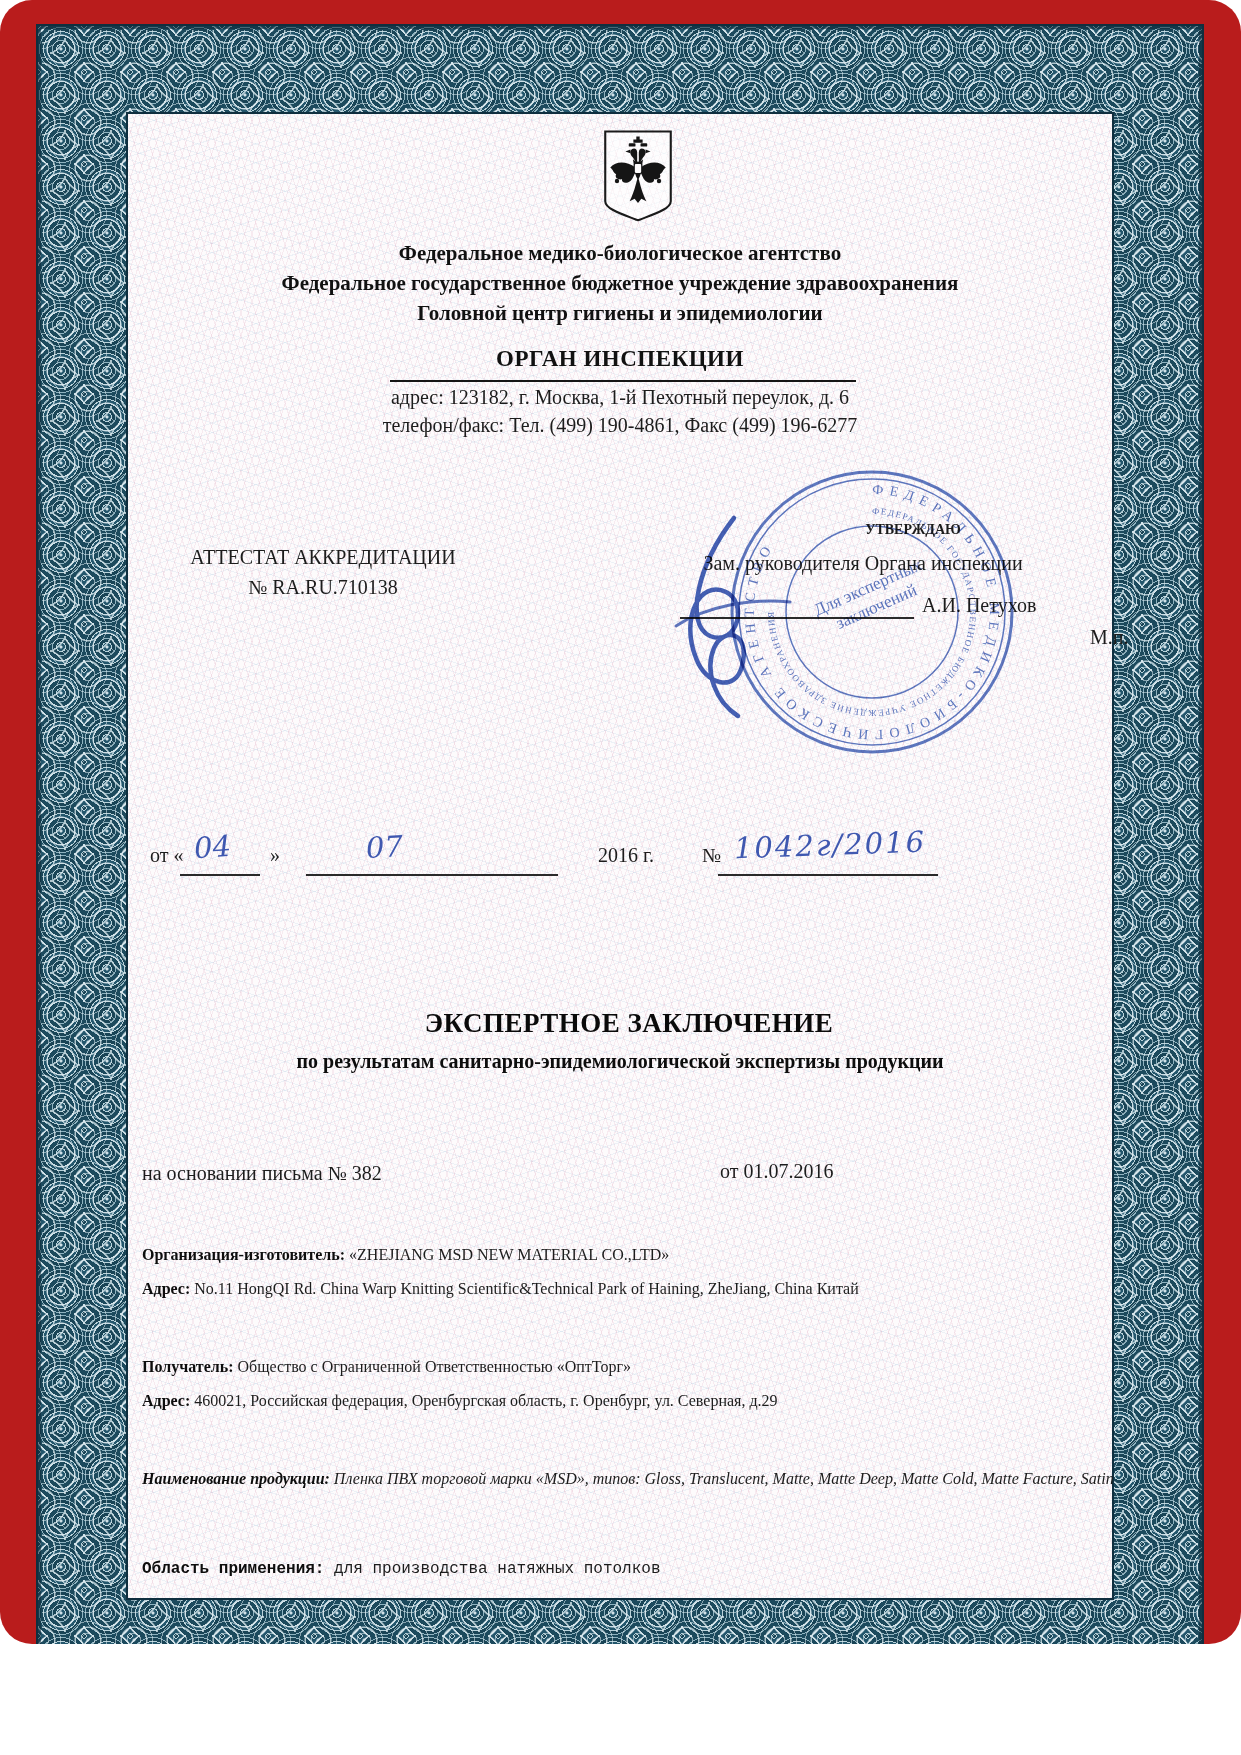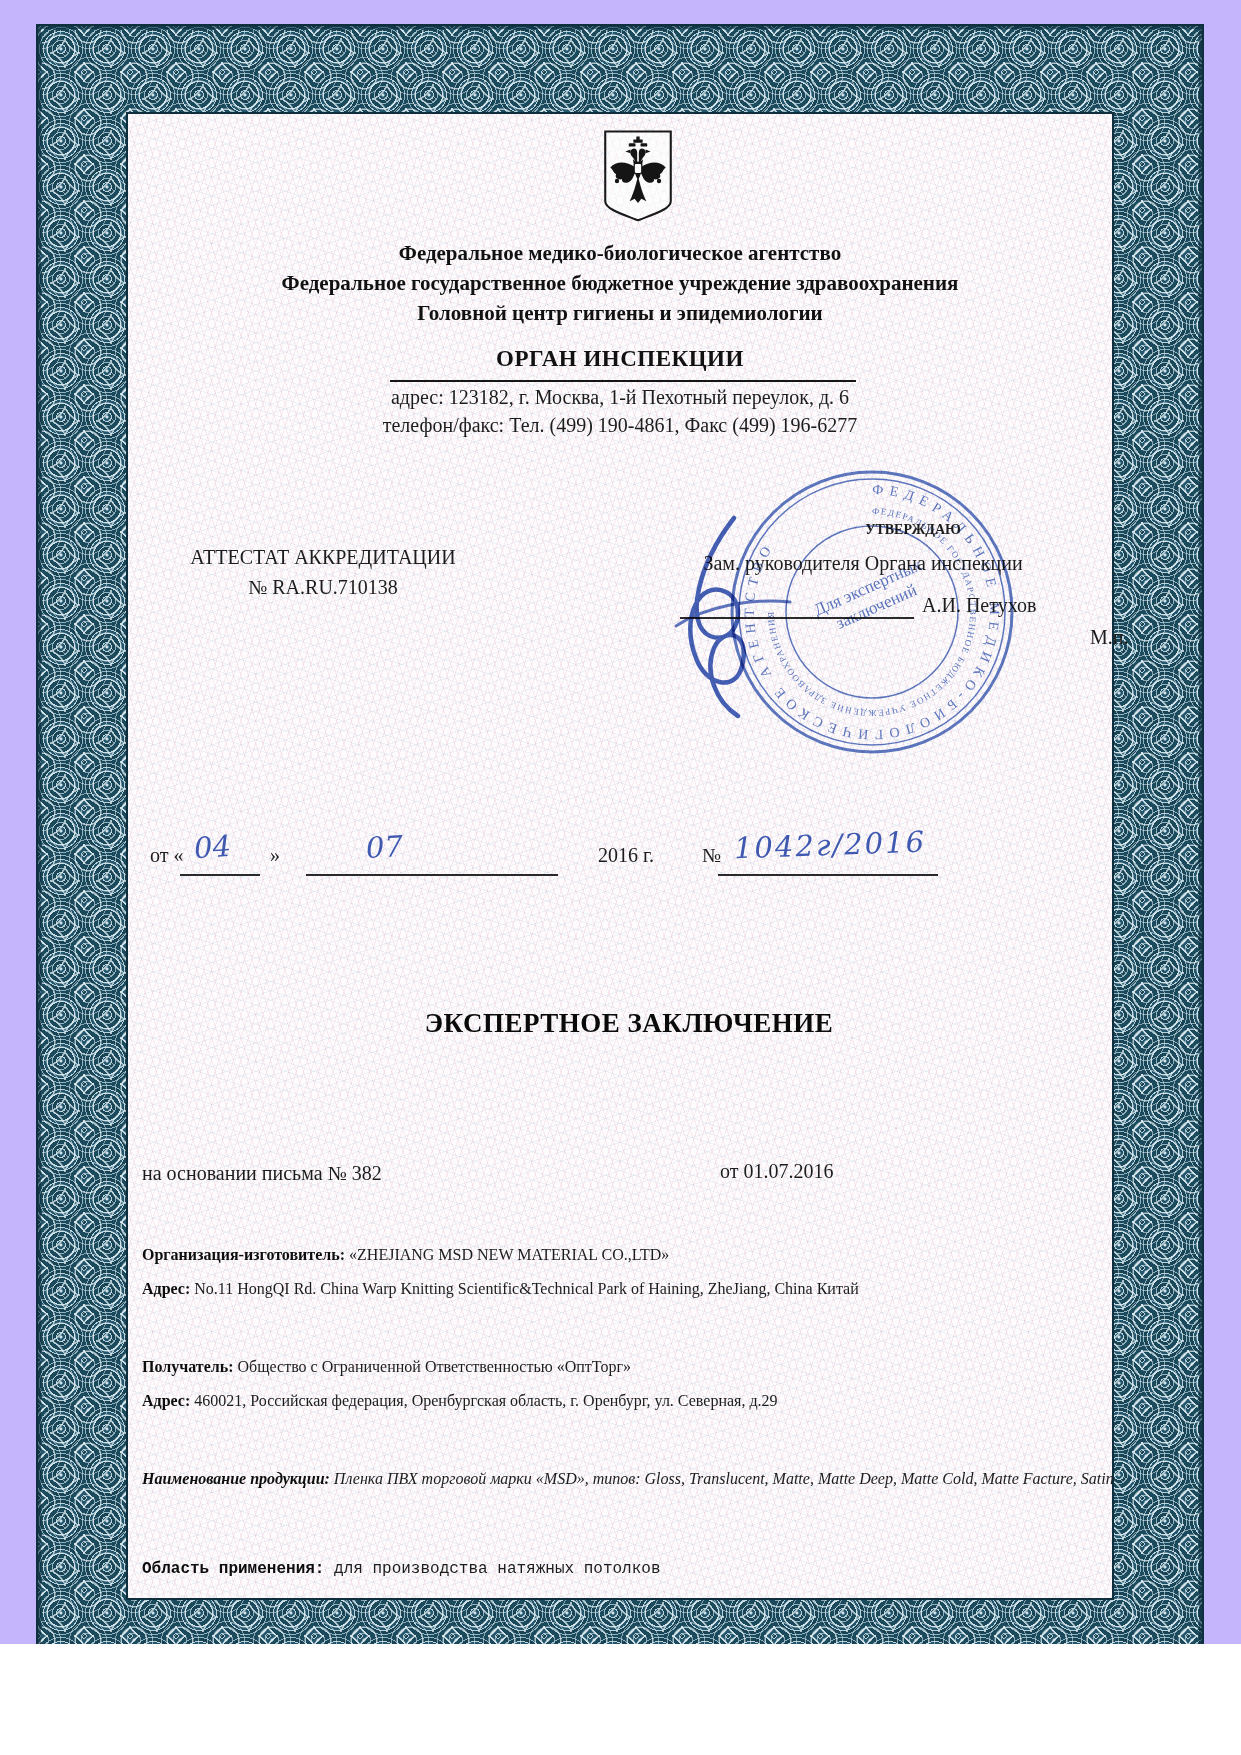--- a/index.html
+++ b/index.html
@@ -1,17 +1,17 @@
 <!DOCTYPE html>
 <html><head>
 <meta charset="utf-8">
 <style>
   html,body{margin:0;padding:0;background:#ffffff;}
-  .page{position:relative;width:1241px;height:1644px;background:#c4b5fd;overflow:hidden;
-        font-family:"Liberation Serif", serif;color:#1c1c1c;}
+  .page{position:relative;width:1241px;height:1644px;background:#b91c1c;overflow:hidden;
+        font-family:"Liberation Serif", serif;color:#1c1c1c;border-radius:32px;}
   
   .certificate{position:absolute;left:36px;top:24px;width:1164px;height:1660px;
     border:2px solid #0f2f3f;
     background:
       repeating-radial-gradient(circle at 23px 23px,#cfe0e7 0 1px,#23566c 2px 4px,#b9d2da 4px 5px,#194456 5px 8px,#8fb3c0 8px 9px,#1c4a5d 9px 13px) 0 0/46px 46px,
       #23566c;
     box-shadow: inset 0 0 0 3px rgba(13,42,56,.55);}
   .certificate::after{content:"";position:absolute;inset:4px;pointer-events:none;
     background:
       repeating-radial-gradient(circle at 23px 23px,rgba(223,237,242,.75) 0 1px,rgba(26,70,89,.0) 2px 6px,rgba(223,237,242,.55) 6px 7px,rgba(16,48,63,.0) 7px 12px) 23px 23px/46px 46px;}
@@ -129,20 +129,21 @@
         <span class="abs txt20" style="left:142px;top:12px;">»</span>
         <span class="abs hand" style="left:238px;top:-2px;transform:rotate(-3deg);">07</span>
         <div class="abs uline" style="left:178px;top:42px;width:252px;"></div>
         <span class="abs txt20" style="left:470px;top:12px;">2016 г.</span>
         <span class="abs txt20" style="left:574px;top:12px;">№</span>
         <span class="abs hand" style="left:606px;top:-4px;transform:rotate(-2deg);letter-spacing:2px;">1042г/2016</span>
         <div class="abs uline" style="left:590px;top:42px;width:220px;"></div>
       </div>
 
       <div class="abs title-main center" style="left:0;top:894px;padding-left:9px;">ЭКСПЕРТНОЕ ЗАКЛЮЧЕНИЕ</div>
+      <div class="abs title-sub center" style="left:0;top:936px;">по результатам санитарно-эпидемиологической экспертизы продукции</div>
 
       <div class="abs txt20" style="left:14px;top:1048px;">на основании письма № 382</div>
       <div class="abs txt20" style="left:592px;top:1046px;">от 01.07.2016</div>
 
       <div class="abs para just" style="left:14px;top:1124px;">
         <div>
           <span class="b">Организация-изготовитель:</span>
           <span>«ZHEJIANG MSD NEW MATERIAL CO.,LTD»</span>
         </div>
         <div>

